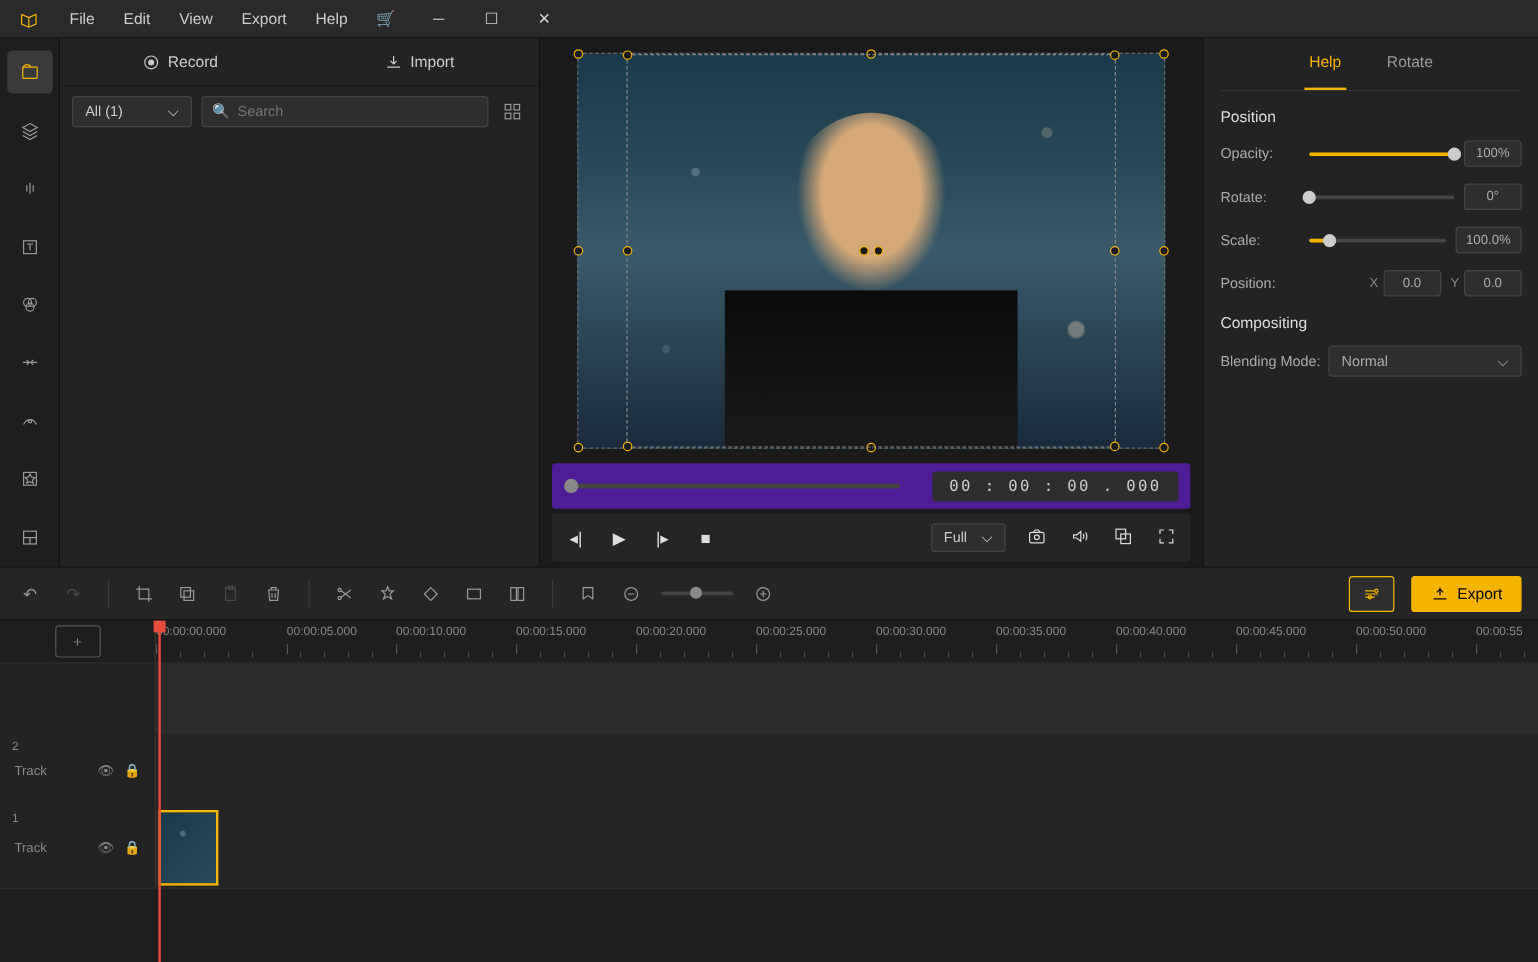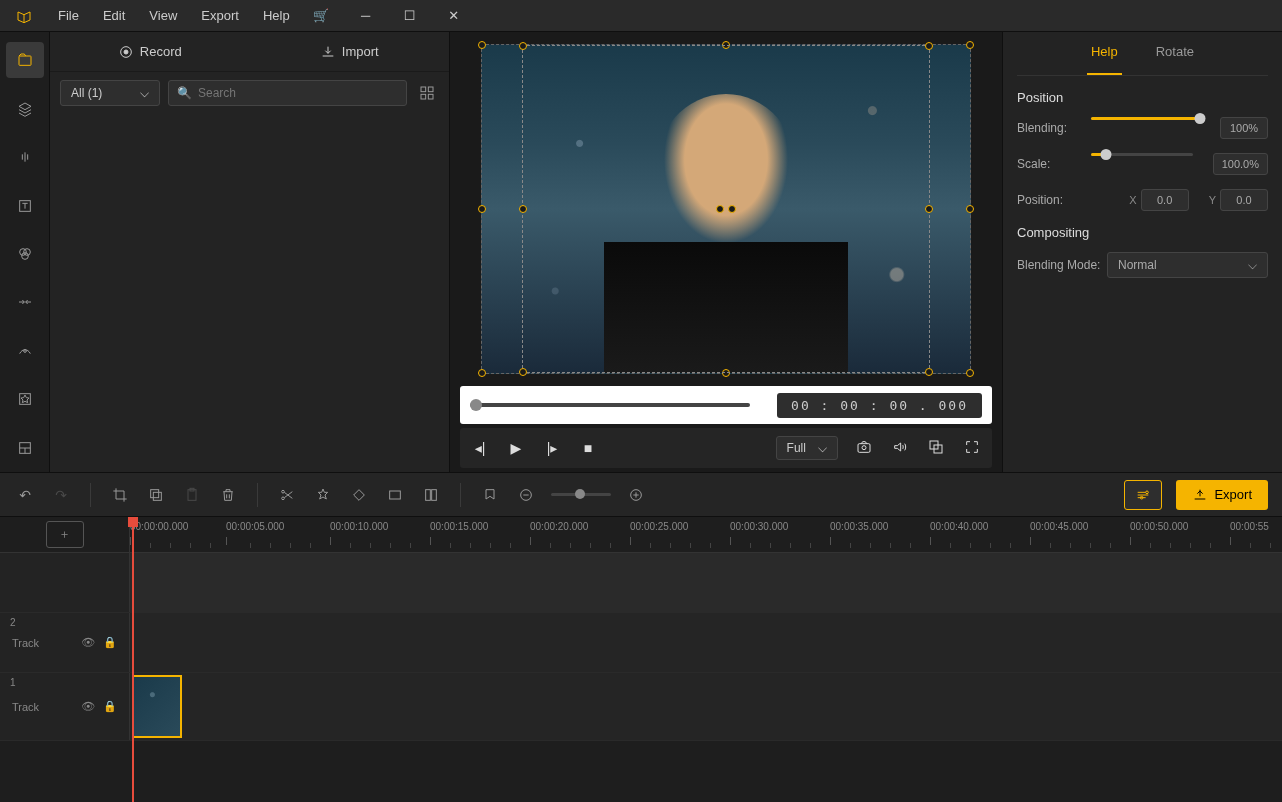--- a/index.html
+++ b/index.html
@@ -36,37 +36,37 @@
 .handle{position:absolute;width:8px;height:8px;border:1px solid #f5b400;border-radius:50%;background:#1a1a1a}
 .h-tl{top:-4px;left:-4px}.h-tr{top:-4px;right:-4px}.h-bl{bottom:-4px;left:-4px}.h-br{bottom:-4px;right:-4px}
 .h-tm{top:-4px;left:calc(50% - 4px)}.h-bm{bottom:-4px;left:calc(50% - 4px)}
 .h-ml{top:calc(50% - 4px);left:-4px}.h-mr{top:calc(50% - 4px);right:-4px}
 .innerbox{position:absolute;left:40px;right:40px;top:0;bottom:0;border:1px dashed #888}
 .ih{position:absolute;width:8px;height:8px;border:1px solid #f5b400;border-radius:50%;background:#1a1a1a}
 .ih-tl{top:-4px;left:-4px}.ih-tr{top:-4px;right:-4px}.ih-bl{bottom:-4px;left:-4px}.ih-br{bottom:-4px;right:-4px}
 .ih-ml{top:calc(50% - 4px);left:-4px}.ih-mr{top:calc(50% - 4px);right:-4px}
 .center{position:absolute;top:calc(50% - 4px);left:calc(50% - 10px);display:flex;gap:4px}
 .center span{width:8px;height:8px;border:1px solid #f5b400;border-radius:50%;background:#1a1a1a}
-.scrubber{height:38px;display:flex;align-items:center;padding:0 10px;gap:27px;background:#ffffff;margin:4px 0;border-radius:3px}
+.scrubber{height:38px;display:flex;align-items:center;padding:0 10px;gap:27px;background:#4c1d95;margin:4px 0;border-radius:3px}
 .scrubtrack{flex:1;height:4px;background:#444;border-radius:2px;position:relative;cursor:pointer}
 .scrubtrack .knob{position:absolute;left:0;top:-4px;width:12px;height:12px;background:#888;border-radius:50%}
 .timecode{background:#2e2e2e;padding:5px 14px;border-radius:3px;font-family:monospace;font-size:13px;letter-spacing:2px}
 .playbar{height:40px;display:flex;align-items:center;padding:0 10px;gap:16px;background:#252525;border-radius:3px}
 .playbar .pb{cursor:pointer;color:#ddd;font-size:14px;width:20px;text-align:center}
 .playbar .spacer{flex:1}
 .playbar .dd{background:#2e2e2e;border:1px solid #444;padding:4px 10px;border-radius:3px;display:flex;align-items:center;gap:12px;cursor:pointer;font-size:12px}
 .props{width:280px;background:#232323;border-left:1px solid #0f0f0f;padding:0 14px;overflow-y:auto}
 .proptabs{display:flex;height:44px;border-bottom:1px solid #333;justify-content:center;gap:30px}
 .proptabs span{padding:12px 4px;cursor:pointer;font-size:13px;color:#999;border-bottom:2px solid transparent}
 .proptabs span.active{color:#f5b400;border-bottom-color:#f5b400}
 .section{margin-top:14px}
 .sectitle{font-size:13px;color:#ddd;margin-bottom:12px}
 .row{display:flex;align-items:center;margin-bottom:14px;font-size:12px;color:#aaa}
 .row .lbl{width:74px}
-.row .controls{flex:1;display:flex;gap:20px;justify-content:flex-end}
+.row .controls{flex:1;display:flex;align-items:center;gap:8px;justify-content:flex-end}
 .iconbtn{width:22px;height:22px;cursor:pointer;color:#ccc;display:flex;align-items:center;justify-content:center}
 .slider{flex:1;height:3px;background:#444;border-radius:2px;position:relative;cursor:pointer}
 .slider .fill{position:absolute;left:0;top:0;height:100%;background:#f5b400;border-radius:2px}
 .slider .sknob{position:absolute;top:-4px;width:11px;height:11px;background:#ccc;border-radius:50%;transform:translateX(-50%)}
 .valbox{background:#2e2e2e;border:1px solid #444;padding:4px 8px;border-radius:3px;min-width:48px;text-align:center;font-size:11px}
 .coord{display:flex;align-items:center;gap:4px}
 .coord span.ax{color:#888;font-size:11px}
 .toolbar{height:45px;background:#252525;border-top:1px solid #0f0f0f;border-bottom:1px solid #0f0f0f;display:flex;align-items:center;padding:0 14px;gap:14px}
 .toolbar .tb{cursor:pointer;color:#999;font-size:14px;width:22px;height:22px;display:flex;align-items:center;justify-content:center}
 .toolbar .sep{width:1px;height:24px;background:#3a3a3a;margin:0 4px}
@@ -273,27 +273,36 @@
   </div>
 
   <div class="props">
     <div class="proptabs">
       <span class="active">Help</span>
       <span>Rotate</span>
     </div>
     <div class="section">
       <div class="sectitle">Position</div>
       <div class="row">
-        <div class="lbl">Blending:</div>
+        <div class="lbl">Opacity:</div>
         <div class="controls">
           <div class="slider">
               <div class="fill" style="width:100%"></div>
               <div class="sknob" style="left:100%"></div>
             </div>
           <div class="valbox">100%</div>
+        </div>
+      </div>
+      <div class="row">
+        <div class="lbl">Rotate:</div>
+        <div class="controls">
+          <div class="slider">
+              <div class="sknob" style="left:0%"></div>
+            </div>
+          <div class="valbox">0°</div>
         </div>
       </div>
       <div class="row">
         <div class="lbl">Scale:</div>
         <div class="controls">
           <div class="slider">
               <div class="fill" style="width:15%"></div>
               <div class="sknob" style="left:15%"></div>
             </div>
           <div class="valbox">100.0%</div>
@@ -425,21 +434,21 @@
     <div class="addtrack">
         <div class="btn">＋</div>
       </div>
     <div class="ticks" id="ticks">
       <div class="playhead" style="left:2px"></div>
     <div class="tick" style="left: 0px;">00:00:00.000</div>
         <div class="minortick" style="left: 20px;"></div>
         <div class="minortick" style="left: 40px;"></div>
         <div class="minortick" style="left: 60px;"></div>
         <div class="minortick" style="left: 80px;"></div>
-        <div class="tick" style="left: 96px;">00:00:05.000</div>
+        <div class="tick" style="left: 109px;">00:00:05.000</div>
         <div class="minortick" style="left: 120px;"></div>
         <div class="minortick" style="left: 140px;"></div>
         <div class="minortick" style="left: 160px;"></div>
         <div class="minortick" style="left: 180px;"></div>
         <div class="tick" style="left: 200px;">00:00:10.000</div>
         <div class="minortick" style="left: 220px;"></div>
         <div class="minortick" style="left: 240px;"></div>
         <div class="minortick" style="left: 260px;"></div>
         <div class="minortick" style="left: 280px;"></div>
         <div class="tick" style="left: 300px;">00:00:15.000</div>

